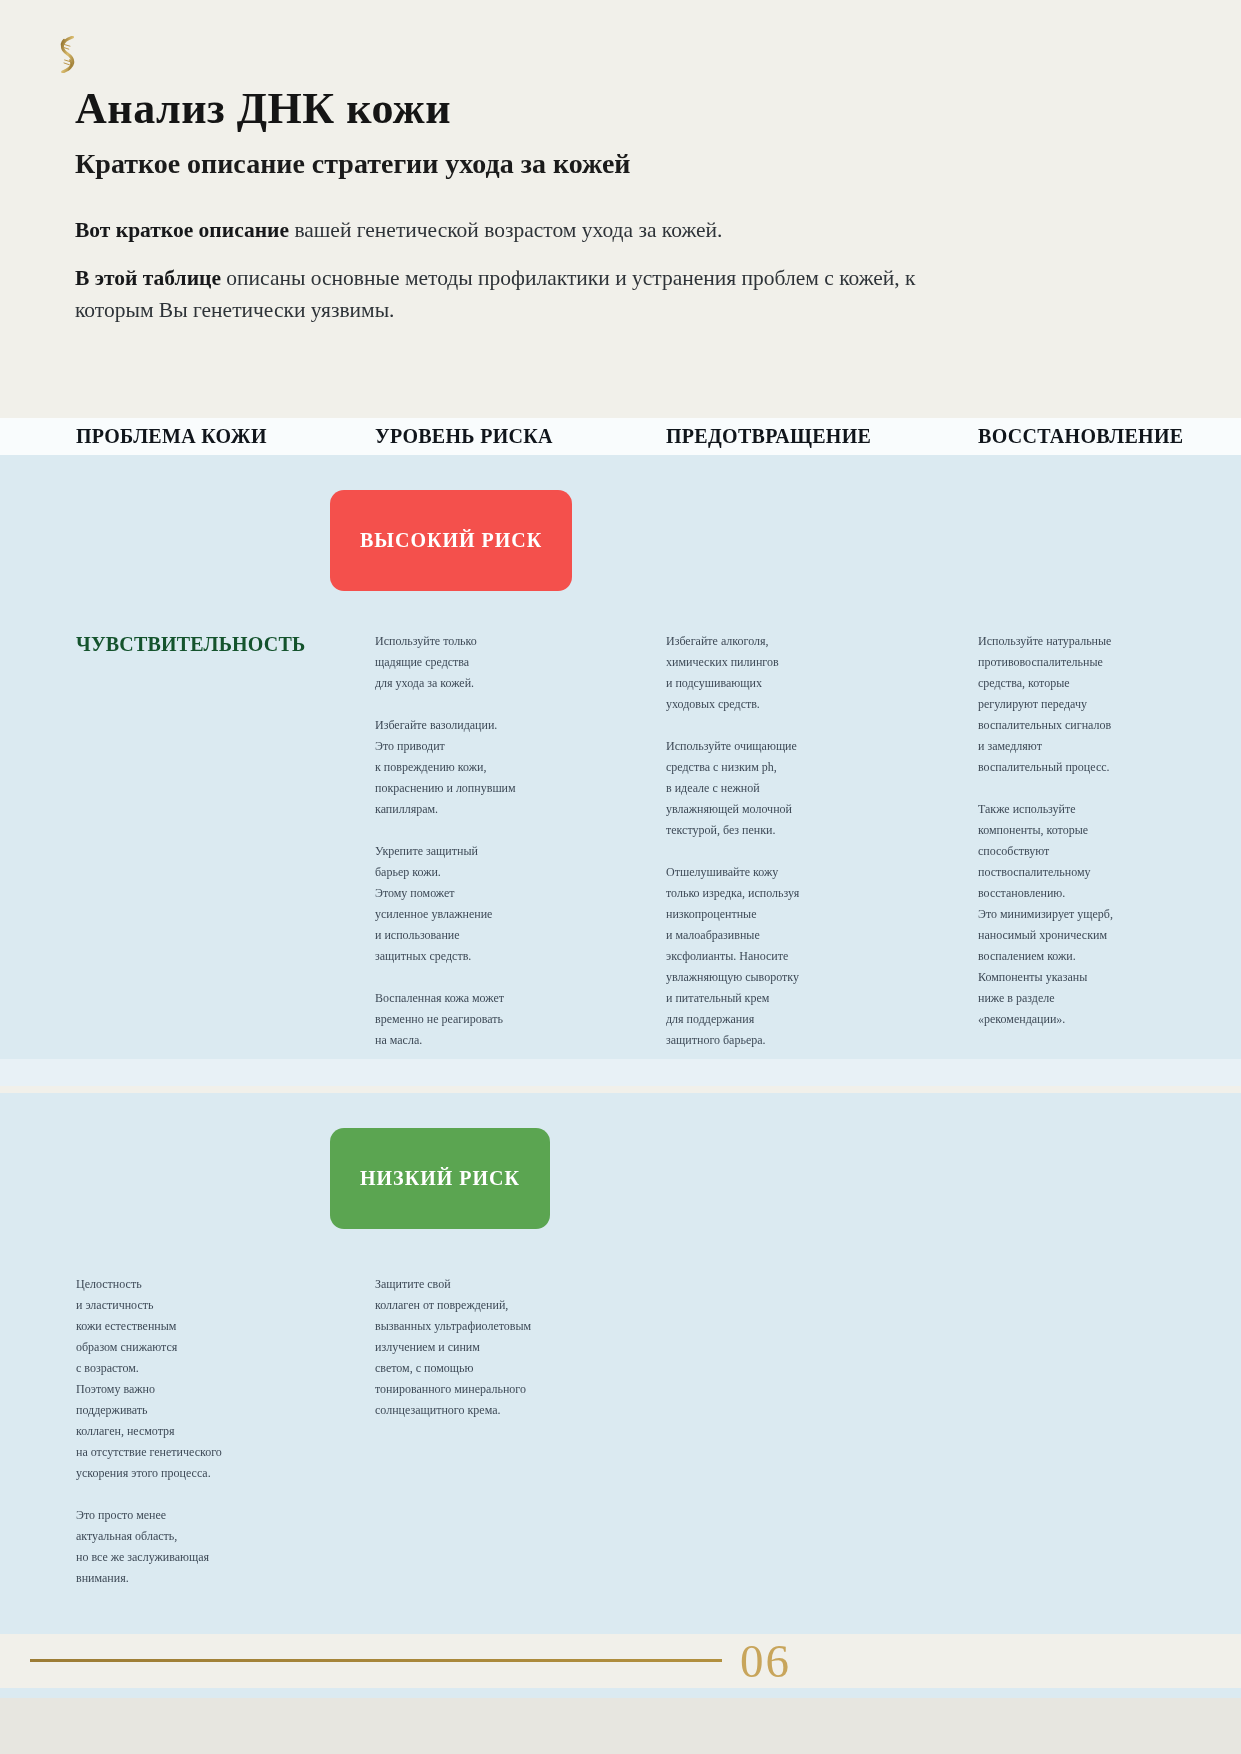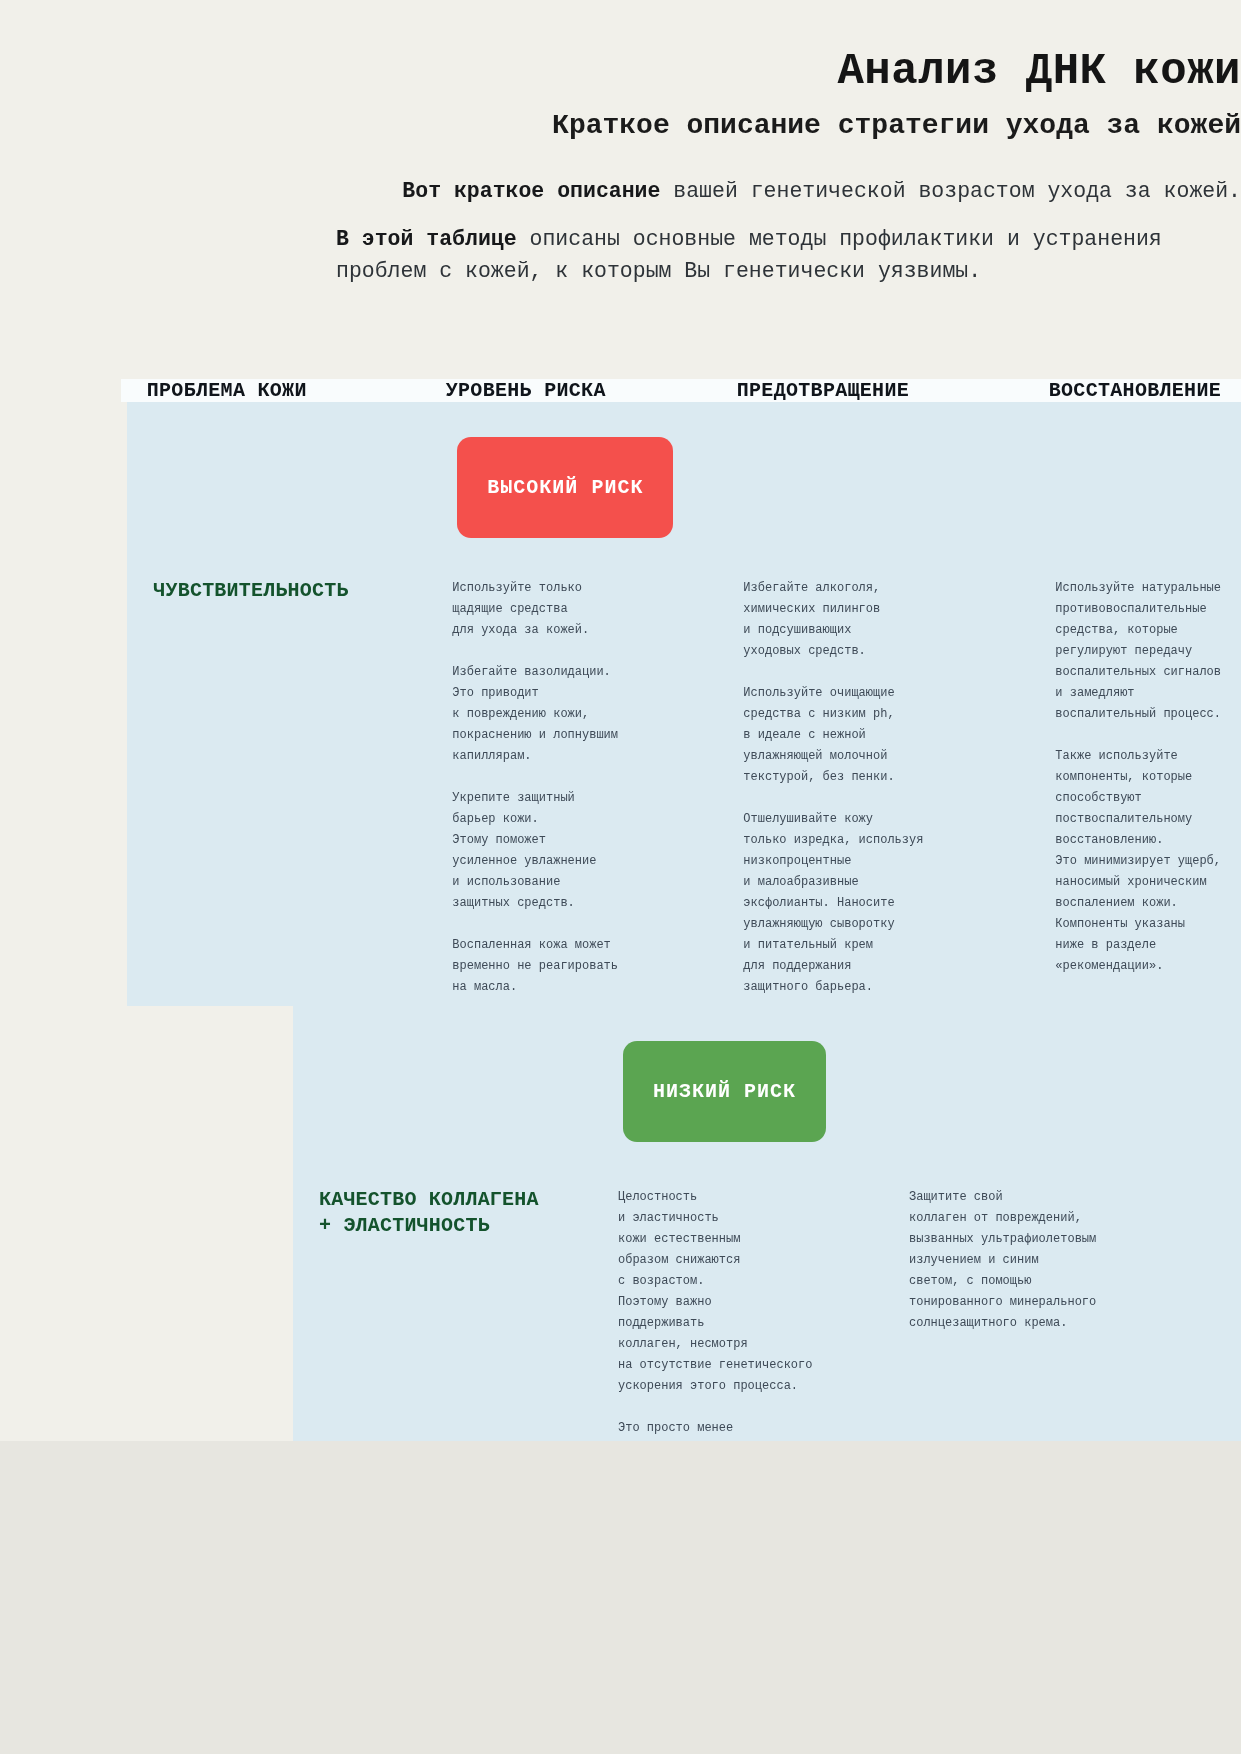--- a/index.html
+++ b/index.html
@@ -1,24 +1,24 @@
 <!DOCTYPE html>
 <html lang="ru" style="--high_risk: #f4504c; --low_risk: #5ba551; --table_blue: #dbeaf1; --accent_gold: #b2903f;"><head>
 <meta charset="utf-8">
 <style>
   * { margin:0; padding:0; box-sizing:border-box; }
   html,body { background:#e7e6e0; }
   .page{
     position:relative;
-    width:1241px; height:1441px;
+    width:1241px; height:1698px;
     margin:0 auto;
     background:#f1f0ea;
     overflow:hidden;
-    font-family:Liberation Mono, monospace;
-    display:flex; flex-direction:column;align-items:flex-end;
+    font-family:Liberation Serif, serif;
+    display:flex; flex-direction:column;
   }
   
   .logo{ margin:36px 0 0 48px; width:38px; height:62px; }
   .title{
     margin:10px 0 0 75px;
     font-size:44px; font-weight:bold; letter-spacing:.5px;
     color:#151515;
   }
   .subtitle{
     margin:14px 0 0 75px;
@@ -30,21 +30,21 @@
     max-width:905px;
     font-size:21.5px; line-height:32px;
     color:#2e3338;
   }
   .intro + .intro{ margin-top:16px; }
   .intro b{ color:#17181a; }
   
   .grid{
     display:grid;
     grid-template-columns:299px 291px 312px 1fr;
-    padding-left:26px; padding-right:20px;
+    padding-left:76px; padding-right:20px;
   }
   .thead{
     margin-top:92px;
     background:#f9fcfd;
     height:61px;
     align-items:center;
   }
   .th{
     font-size:20px; font-weight:bold; letter-spacing:.3px;
     color:#10151b; white-space:nowrap;
@@ -186,22 +186,20 @@
 ниже в разделе
 «рекомендации».</div>
     </div>
   </section>
   <div class="light-band"></div>
   <div class="section-gap"></div>
 
   <section class="section">
     <span class="badge badge-low">НИЗКИЙ РИСК</span>
     <div class="row row-2 grid">
-      <div class="problem-label">КАЧЕСТВО КОЛЛАГЕНА
-+ ЭЛАСТИЧНОСТЬ</div>
       <div class="cell">Целостность
 и эластичность
 кожи естественным
 образом снижаются
 с возрастом.
 Поэтому важно
 поддерживать
 коллаген, несмотря
 на отсутствие генетического
 ускорения этого процесса.

